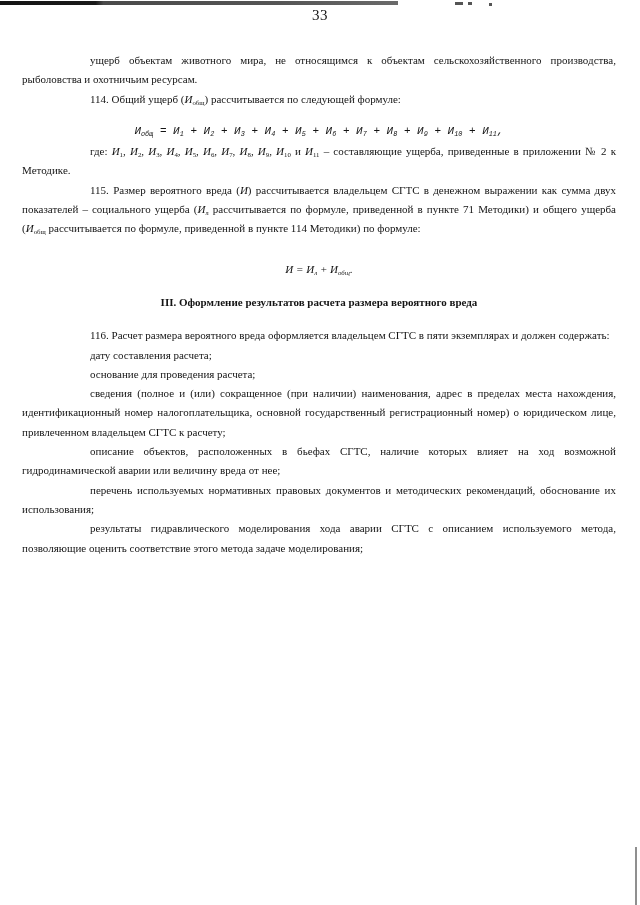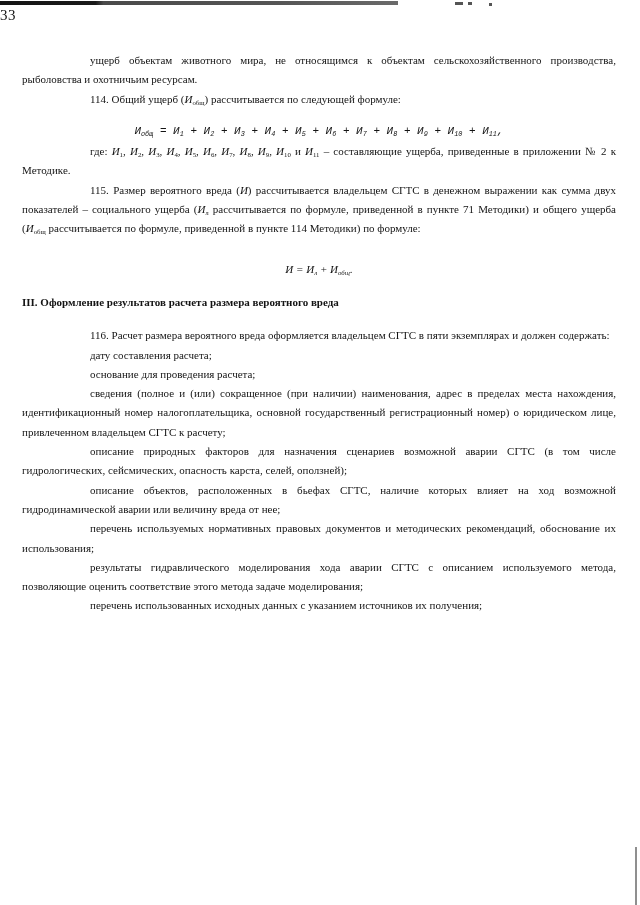--- a/index.html
+++ b/index.html
@@ -26,21 +26,21 @@
   .dot-a { top: 2px; left: 455px; width: 8px; }
   .dot-b { top: 2px; left: 468px; width: 4px; }
   .dot-c { top: 3px; left: 489px; width: 3px; }
   .artifact-right {
     position: absolute;
     top: 847px; right: 3px;
     width: 2px; height: 58px;
     background: #8f8f8f;
   }
   .page-number {
-    text-align: left;
+    text-align: center;
     padding-top: 7px;
     font-size: 15px;
     letter-spacing: 0.5px;
   }
   .doc-body {
     padding: 27px 24px 0 22px;
     font-size: 11px;
     line-height: 19.3px;
     text-align: justify;
   }
@@ -54,21 +54,21 @@
     font-family: Liberation Mono, monospace;
   }
   .formula2 {
     text-align: center;
     text-indent: 0;
     font-style: italic;
     margin: 21px 0 0 0;
   }
   .heading {
     font-weight: bold;
-    text-align: left;
+    text-align: center;
     text-indent: 0;
     margin: 14px 0 14px 0;
   }
   sub {
     font-size: 0.62em;
     line-height: 0;
     vertical-align: baseline;
     position: relative;
     top: 0.28em;
   }
@@ -89,18 +89,16 @@
     <div class="block para">114. Общий ущерб (<i>И</i><sub>общ</sub>) рассчитывается по следующей формуле:</div>
     <div class="block formula">И<sub>общ</sub> = И<sub>1</sub> + И<sub>2</sub> + И<sub>3</sub> + И<sub>4</sub> + И<sub>5</sub> + И<sub>6</sub> + И<sub>7</sub> + И<sub>8</sub> + И<sub>9</sub> + И<sub>10</sub> + И<sub>11</sub>,</div>
     <div class="block para">где: <i>И</i><sub>1</sub>, <i>И</i><sub>2</sub>, <i>И</i><sub>3</sub>, <i>И</i><sub>4</sub>, <i>И</i><sub>5</sub>, <i>И</i><sub>6</sub>, <i>И</i><sub>7</sub>, <i>И</i><sub>8</sub>, <i>И</i><sub>9</sub>, <i>И</i><sub>10</sub> и <i>И</i><sub>11</sub> – составляющие ущерба, приведенные в приложении № 2 к Методике.</div>
     <div class="block para">115. Размер вероятного вреда (<i>И</i>) рассчитывается владельцем СГТС в денежном выражении как сумма двух показателей – социального ущерба (<i>И</i><sub>л</sub> рассчитывается по формуле, приведенной в пункте 71 Методики) и общего ущерба (<i>И</i><sub>общ</sub> рассчитывается по формуле, приведенной в пункте 114 Методики) по формуле:</div>
     <div class="block formula2">И = И<sub>л</sub> + И<sub>общ</sub>.</div>
     <div class="block heading">III. Оформление результатов расчета размера вероятного вреда</div>
     <div class="block para">116. Расчет размера вероятного вреда оформляется владельцем СГТС в пяти экземплярах и должен содержать:</div>
     <div class="block para">дату составления расчета;</div>
     <div class="block para">основание для проведения расчета;</div>
     <div class="block para">сведения (полное и (или) сокращенное (при наличии) наименования, адрес в пределах места нахождения, идентификационный номер налогоплательщика, основной государственный регистрационный номер) о юридическом лице, привлеченном владельцем СГТС к расчету;</div>
-    <div class="block para">описание природных факторов для назначения сценариев возможной аварии СГТС (в том числе гидрологических, сейсмических, опасность карста, селей, оползней);</div>
     <div class="block para">описание объектов, расположенных в бьефах СГТС, наличие которых влияет на ход возможной гидродинамической аварии или величину вреда от нее;</div>
     <div class="block para">перечень используемых нормативных правовых документов и методических рекомендаций, обоснование их использования;</div>
     <div class="block para">результаты гидравлического моделирования хода аварии СГТС с описанием используемого метода, позволяющие оценить соответствие этого метода задаче моделирования;</div>
-    <div class="block para">перечень использованных исходных данных с указанием источников их получения;</div>
   </div>
 
 </body></html>

